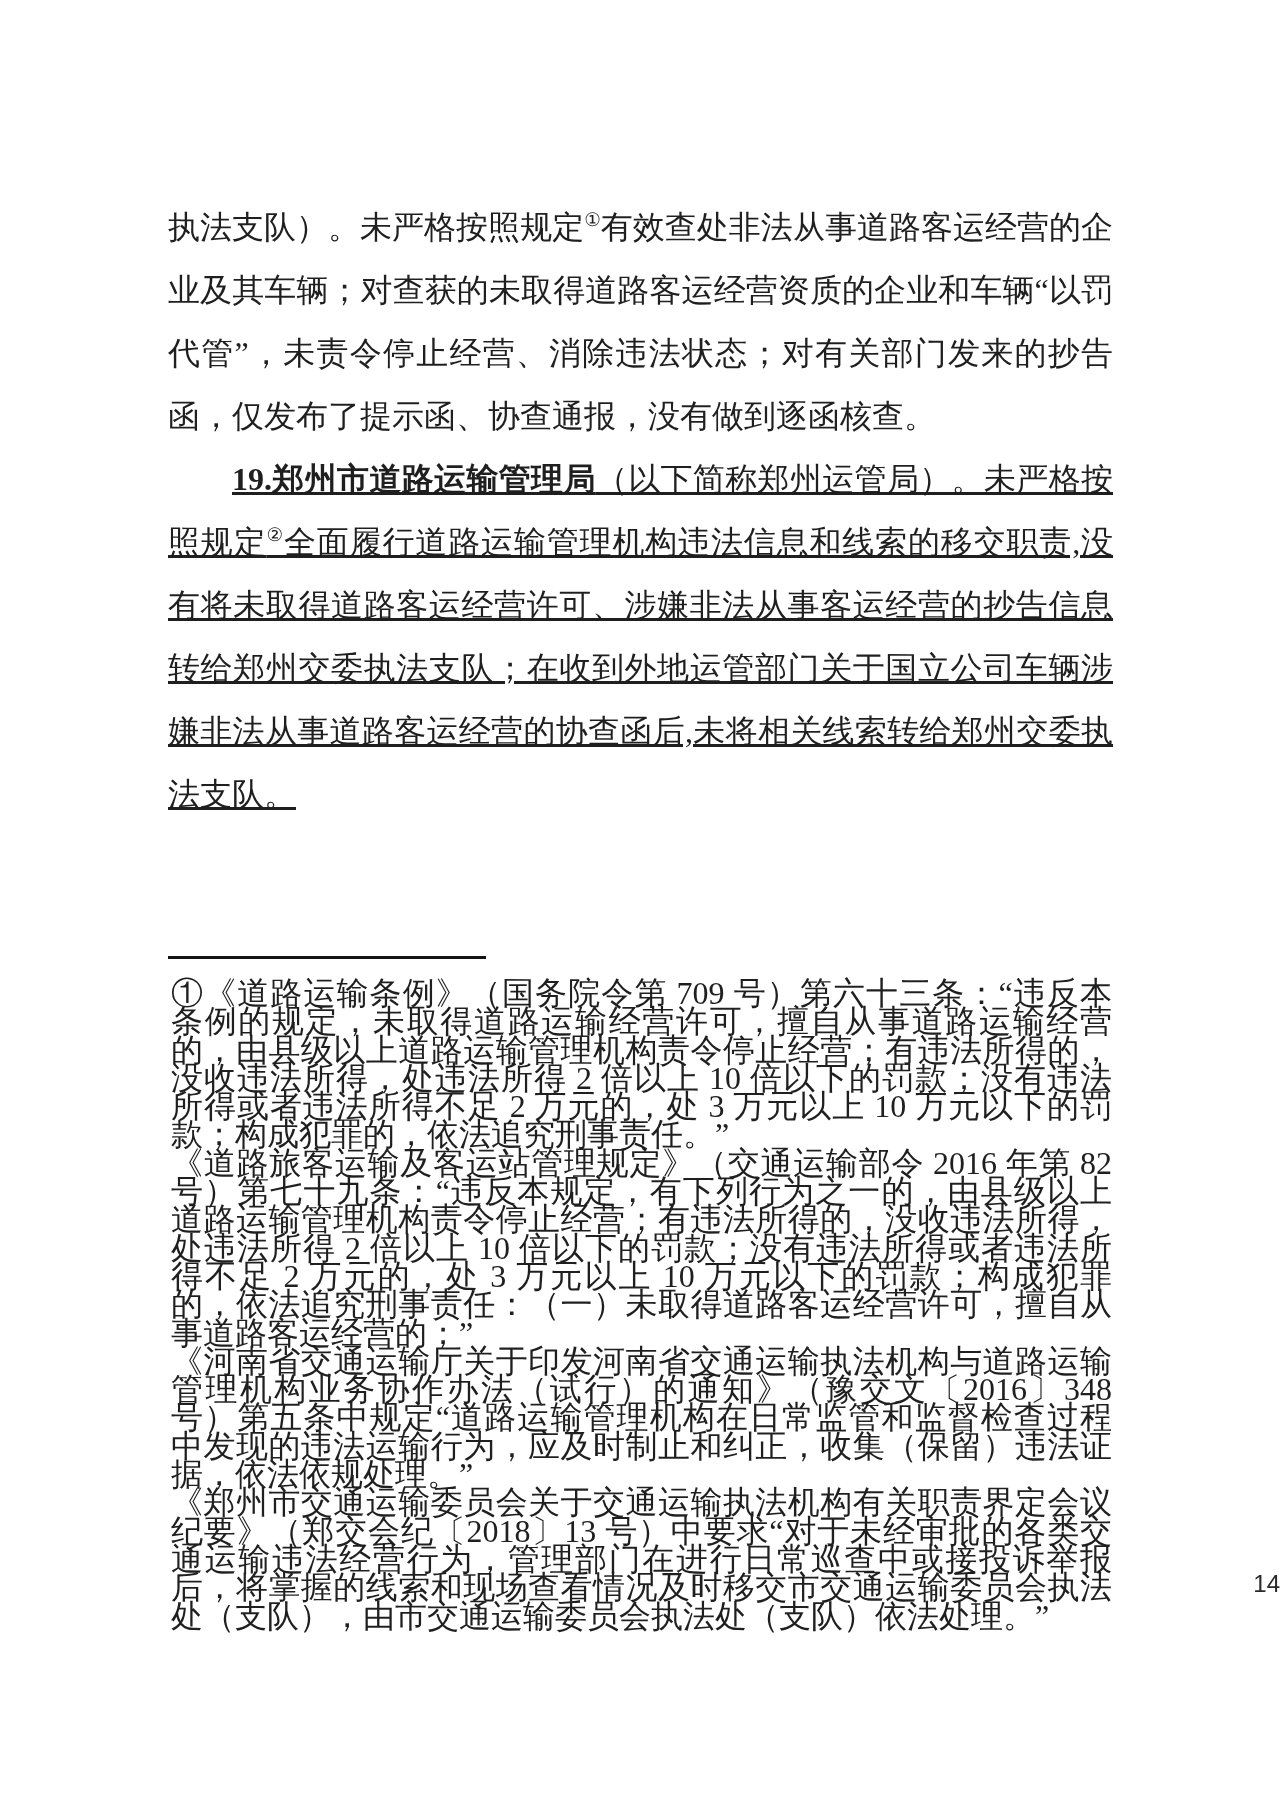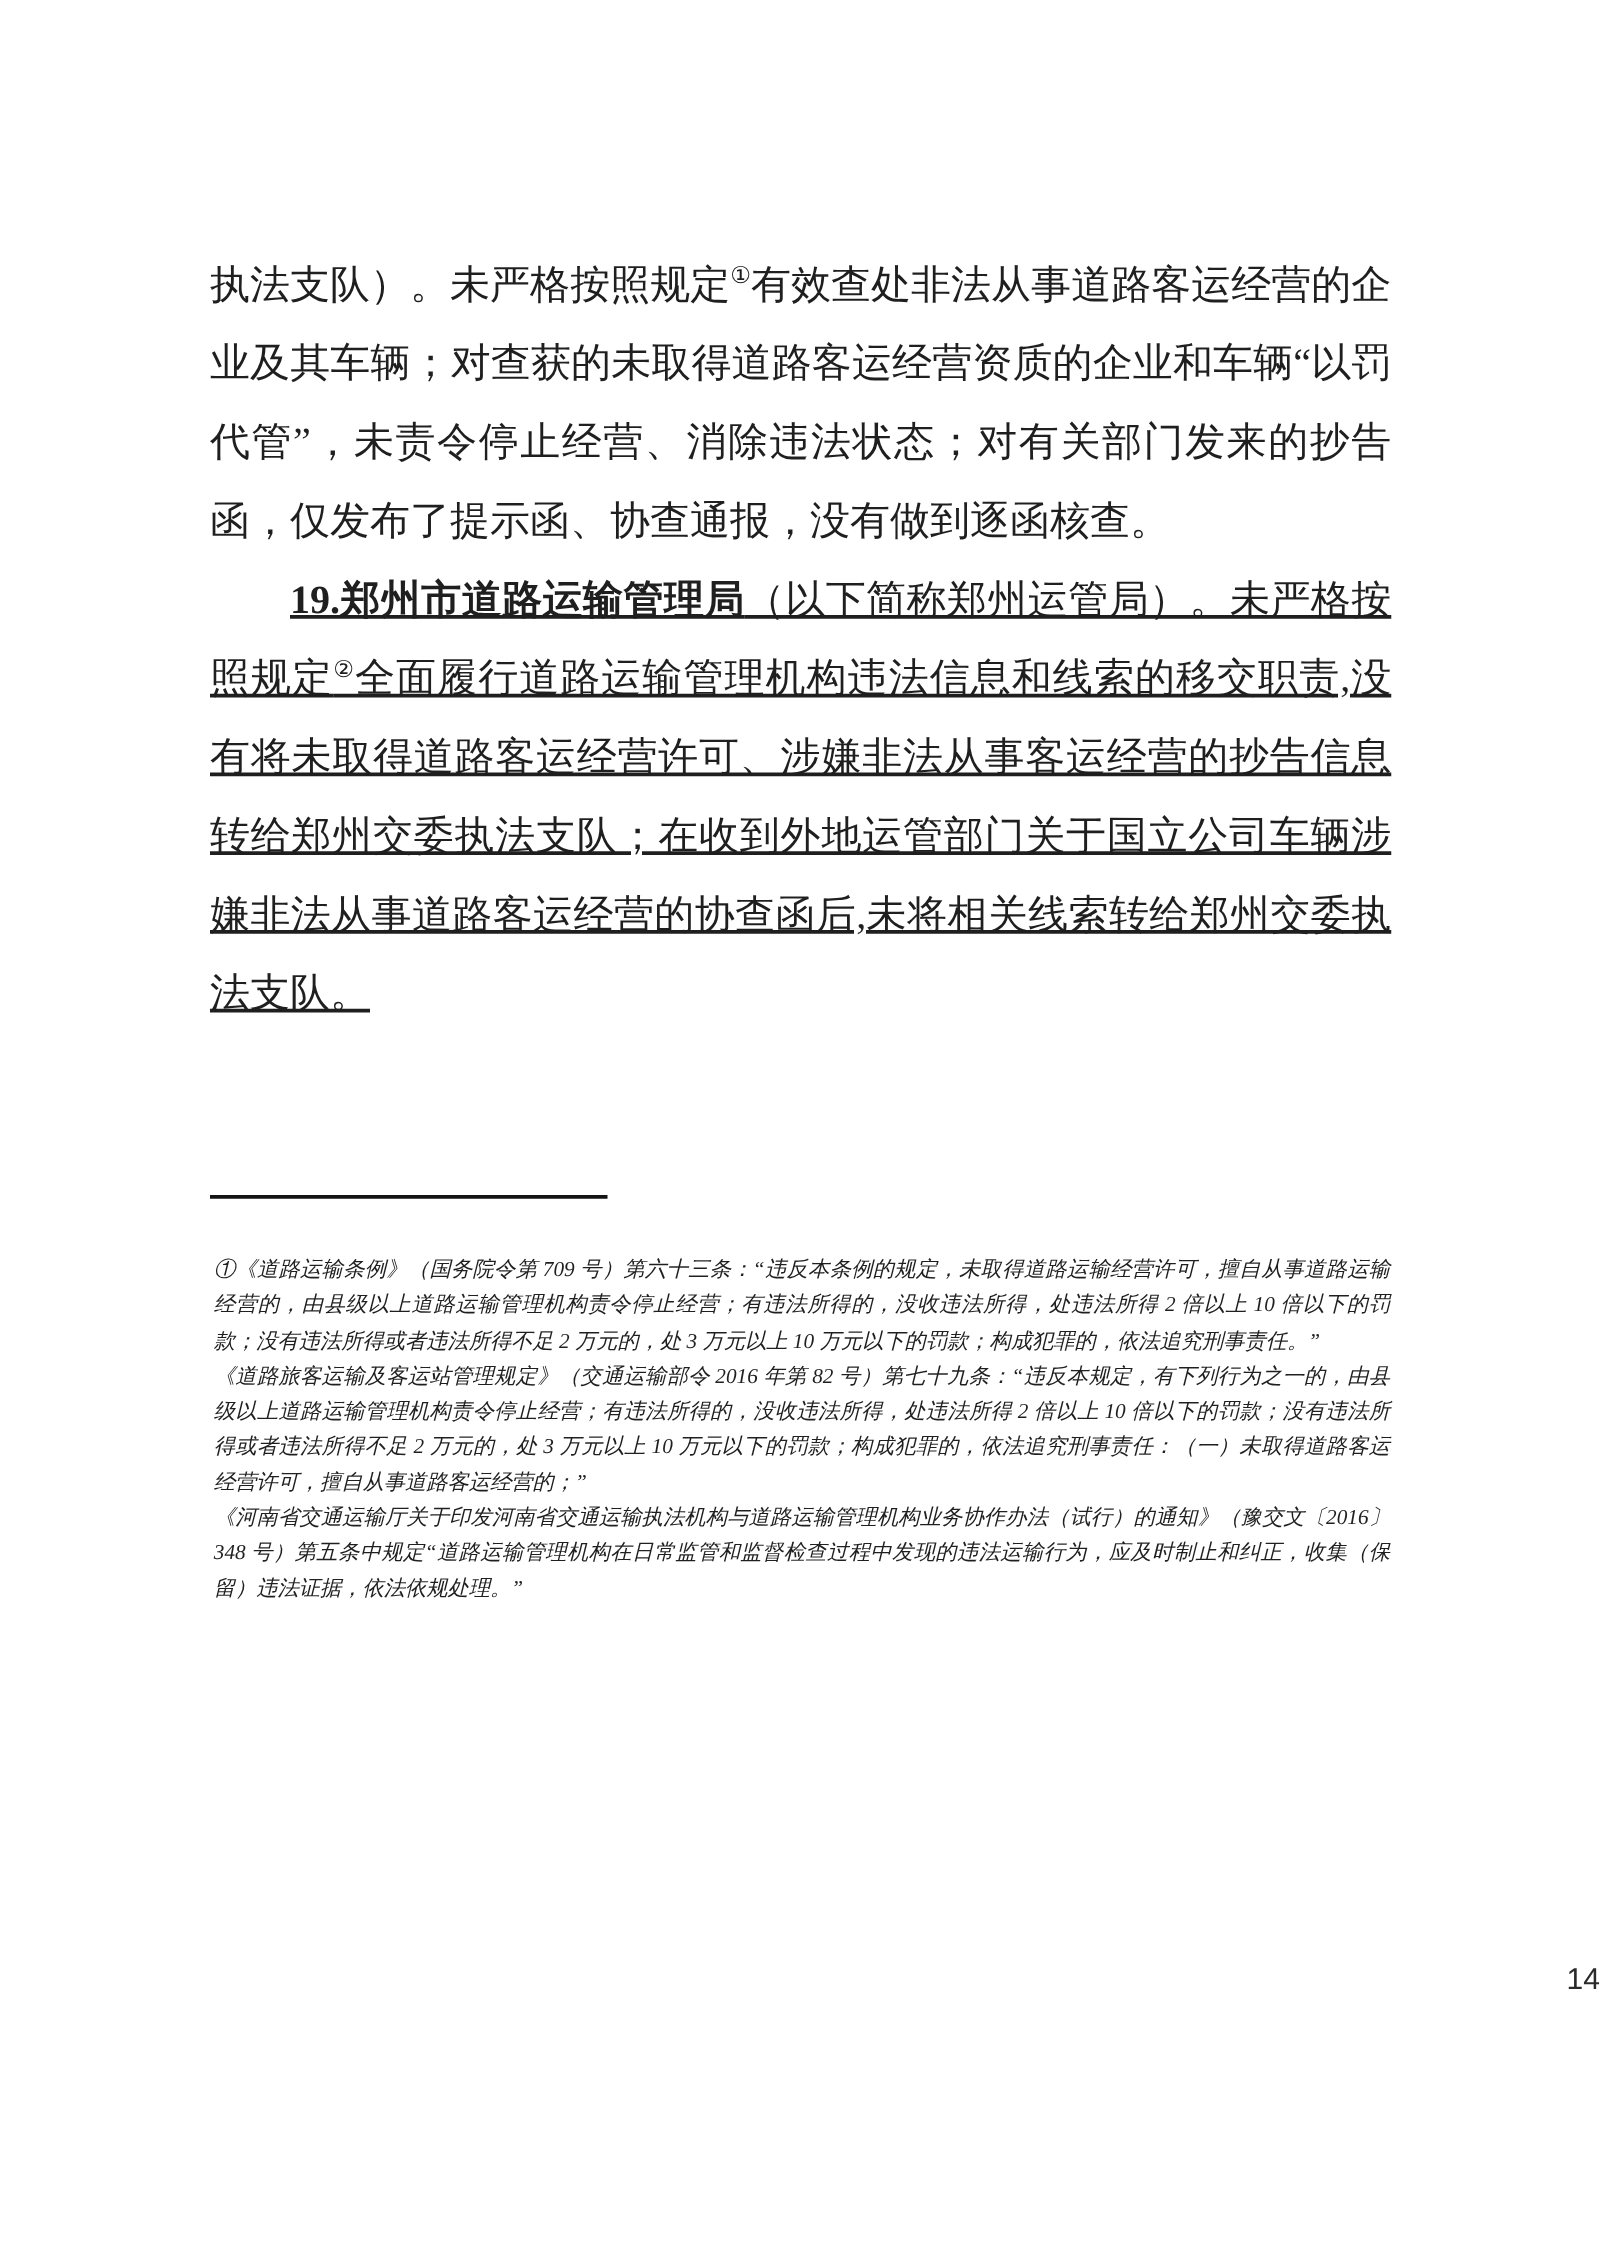--- a/index.html
+++ b/index.html
@@ -46,27 +46,26 @@
     position: absolute;
     left: 168px;
     top: 956px;
     width: 318px;
     height: 3px;
     background: #141414;
   }
   .footnotes {
     position: absolute;
     left: 171px;
-    top: 1002px;
+    top: 979px;
     width: 941px;
-    font-size: 17px;
+    font-size: 32px;
     line-height: 28.3px;
     text-align: justify;
     text-justify: inter-character;
-    font-style: italic;
   }
   .footnotes p {
     margin: 0;
     padding: 0;
   }
   .page-number {
     position: absolute;
     left: 0;
     top: 1570px;
     width: 100%;
@@ -87,17 +86,18 @@
     <p class="para-indent"><span class="hd">19.郑州市道路运输管理局</span><span>（以下简称郑州运管局）。未严格按照规定</span><sup class="fnref">②</sup><span>全面履行道路运输管理机构违法信息和线索的移交职责,没有将未取得道路客运经营许可、涉嫌非法从事客运经营的抄告信息转给郑州交委执法支队；在收到外地运管部门关于国立公司车辆涉嫌非法从事道路客运经营的协查函后,未将相关线索转给郑州交委执法支队。</span></p>
 
   </div>
 
   <div class="footnote-sep"></div>
 
   <div class="footnotes">
     <p>①《道路运输条例》（国务院令第 709 号）第六十三条：“违反本条例的规定，未取得道路运输经营许可，擅自从事道路运输经营的，由县级以上道路运输管理机构责令停止经营；有违法所得的，没收违法所得，处违法所得 2 倍以上 10 倍以下的罚款；没有违法所得或者违法所得不足 2 万元的，处 3 万元以上 10 万元以下的罚款；构成犯罪的，依法追究刑事责任。”</p>
     <p>《道路旅客运输及客运站管理规定》（交通运输部令 2016 年第 82 号）第七十九条：“违反本规定，有下列行为之一的，由县级以上道路运输管理机构责令停止经营；有违法所得的，没收违法所得，处违法所得 2 倍以上 10 倍以下的罚款；没有违法所得或者违法所得不足 2 万元的，处 3 万元以上 10 万元以下的罚款；构成犯罪的，依法追究刑事责任：（一）未取得道路客运经营许可，擅自从事道路客运经营的；”</p>
     <p>《河南省交通运输厅关于印发河南省交通运输执法机构与道路运输管理机构业务协作办法（试行）的通知》（豫交文〔2016〕348 号）第五条中规定“道路运输管理机构在日常监管和监督检查过程中发现的违法运输行为，应及时制止和纠正，收集（保留）违法证据，依法依规处理。”</p>
+    <p>《郑州市交通运输委员会关于交通运输执法机构有关职责界定会议纪要》（郑交会纪〔2018〕13 号）中要求“对于未经审批的各类交通运输违法经营行为，管理部门在进行日常巡查中或接投诉举报后，将掌握的线索和现场查看情况及时移交市交通运输委员会执法处（支队），由市交通运输委员会执法处（支队）依法处理。”</p>
   </div>
 
   <div class="page-number">14</div>
 
 </div>
 
 </body></html>

